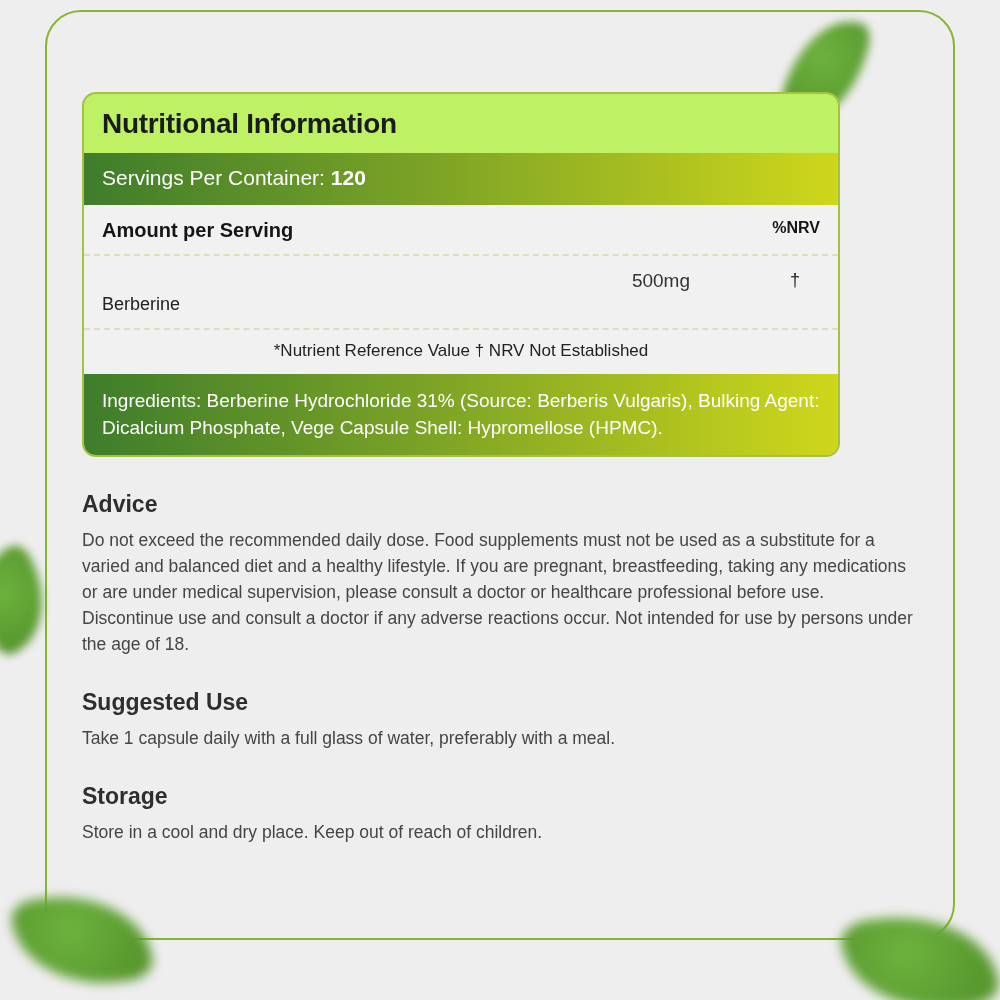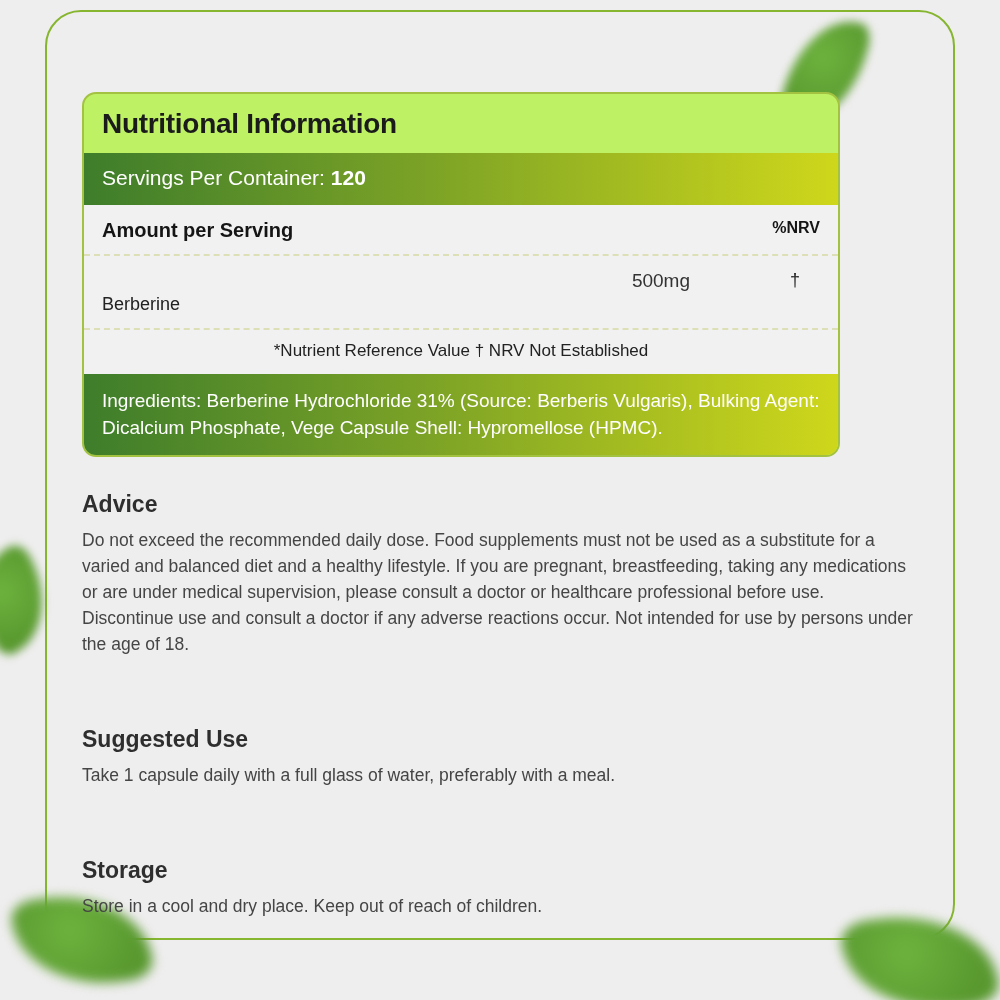--- a/index.html
+++ b/index.html
@@ -71,21 +71,21 @@
     padding:11px 8px 13px;
   }
   .ingredients-bar {
     padding:13px 18px 14px;
     font-size:19px; line-height:27px;
   }
   .ingredients-bar b { font-weight:normal; }
 
   
   .section { margin-top:34px; }
-  .section + .section { margin-top:69px; }
+  .section + .section { margin-top:32px; }
   .section-heading {
     font-size:23px; font-weight:bold; color:#2e2e2e; margin-bottom:9px;
   }
   .section-body {
     font-size:17.5px; line-height:26px; color:#454545;
   }
 </style>
 </head>
 <body>
 

